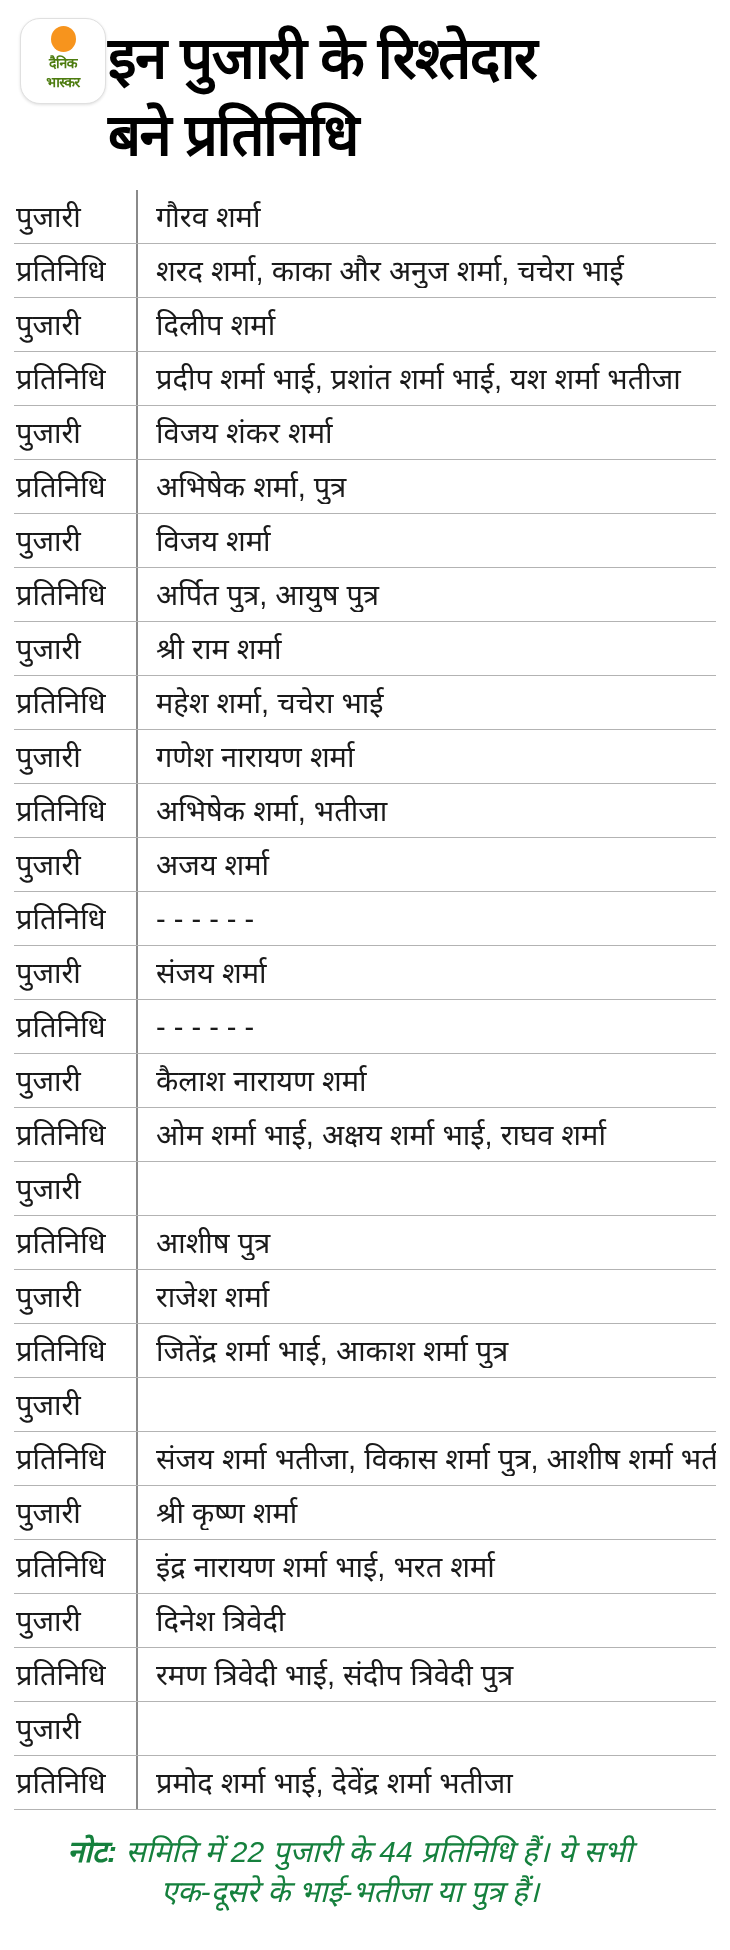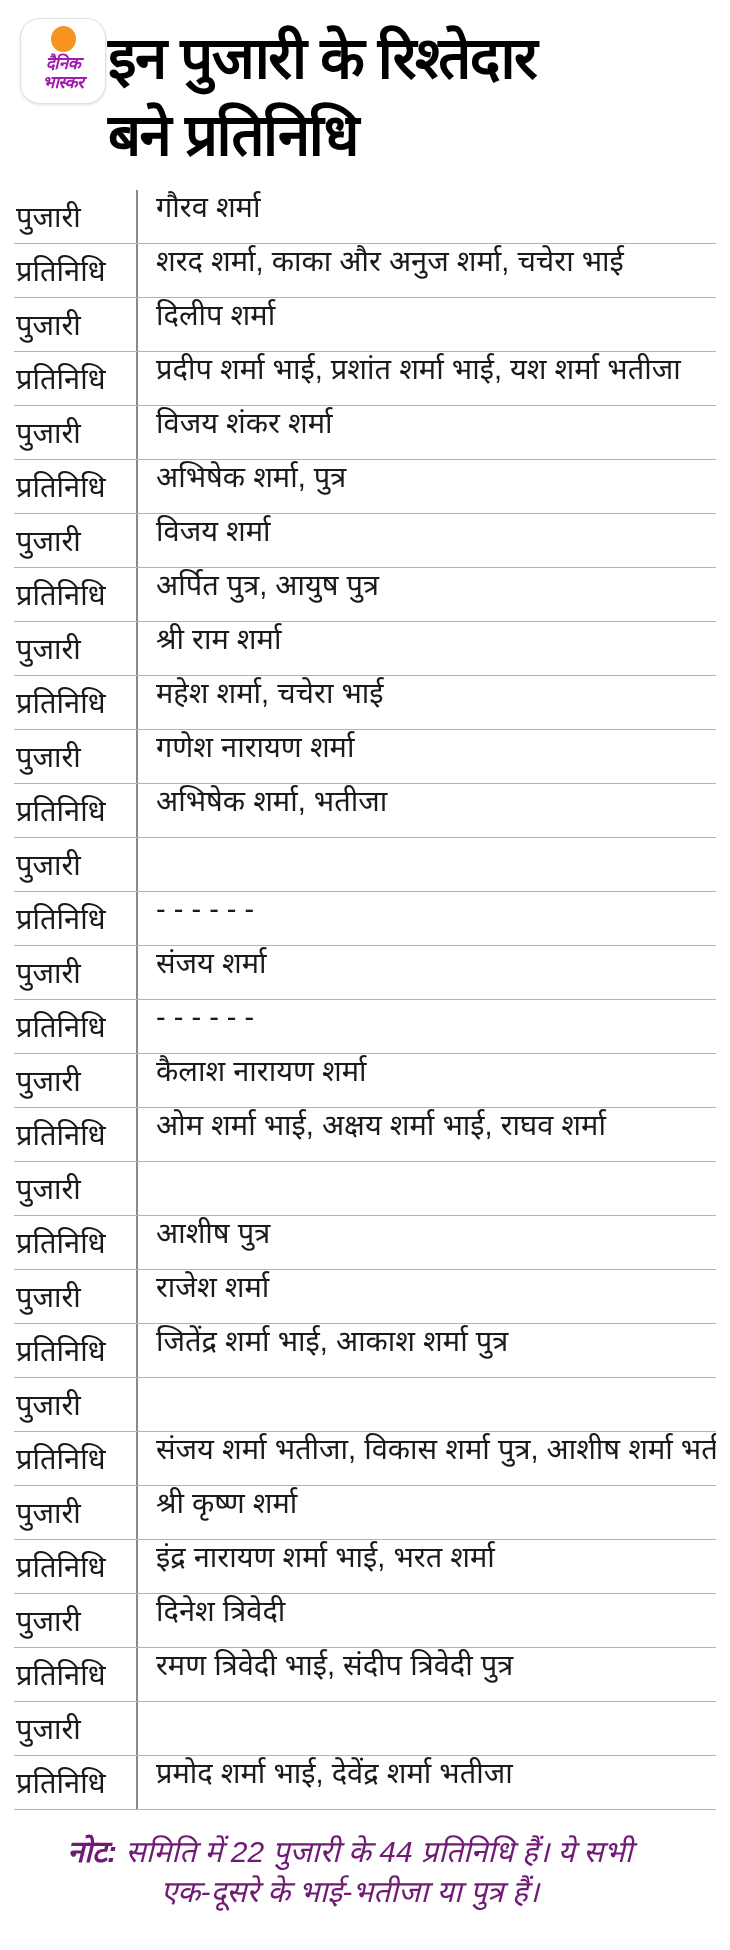--- a/index.html
+++ b/index.html
@@ -19,48 +19,48 @@
     background:#fff; border:1px solid #e0e0e0; border-radius:20px;
     box-shadow:0 1px 3px rgba(0,0,0,.12);
     display:flex; flex-direction:column; align-items:center;
     padding-top:7px;
   }
   .logo-dot {
     width:25px; height:26px; border-radius:50%;
     margin-bottom:2px;
   }
   .logo-line {
-    font-weight:700; font-size:17px; line-height:19px; color:#a21caf;
-    letter-spacing:-0.5px; white-space:nowrap;font-style:italic;
+    font-weight:700; font-size:14px; line-height:19px; color:#4d7c0f;
+    letter-spacing:-0.5px; white-space:nowrap;
   }
   .title {
     margin-left:100px; padding:4px 8px 0 8px;
     text-align:left; font-weight:700; color:#000;
     font-size:58px; line-height:1.32; letter-spacing:-1.5px;
   }
 
   
   .table { margin:6px 14px 0 14px; }
   .row {
-    display:flex; height:54px;
+    display:flex; align-items:center; height:54px;
     border-bottom:1px solid #b3b3b3;
   }
   .cell { font-size:29px; line-height:34px; color:#1a1a1a; white-space:nowrap; }
   .cell.label {
     flex:0 0 124px; padding-left:2px;
     border-right:2px solid #8a8a8a; height:100%;
     display:flex; align-items:center;
   }
   .cell.value { padding-left:18px; flex:1 1 auto; overflow:hidden; }
 
   
   .note {
     margin-top:22px; padding:0 55px 0 25px;
     text-align:center; font-style:italic;
-    font-size:30px; line-height:40px; color:#701a75;
+    font-size:30px; line-height:40px; color:#15803d;
   }
   .note-prefix { font-weight:700; }
 </style>
 </head>
 <body>
 
 <div class="page">
 
   <div class="header">
     <div class="logo">
@@ -127,20 +127,21 @@
       <div class="cell value">गणेश नारायण शर्मा</div>
     </div>
 
     <div class="row">
       <div class="cell label">प्रतिनिधि</div>
       <div class="cell value">अभिषेक शर्मा, भतीजा</div>
     </div>
 
     <div class="row">
       <div class="cell label">पुजारी</div>
+      <div class="cell value">अजय शर्मा</div>
     </div>
 
     <div class="row">
       <div class="cell label">प्रतिनिधि</div>
       <div class="cell value">- - - - - -</div>
     </div>
 
     <div class="row">
       <div class="cell label">पुजारी</div>
       <div class="cell value">संजय शर्मा</div>

